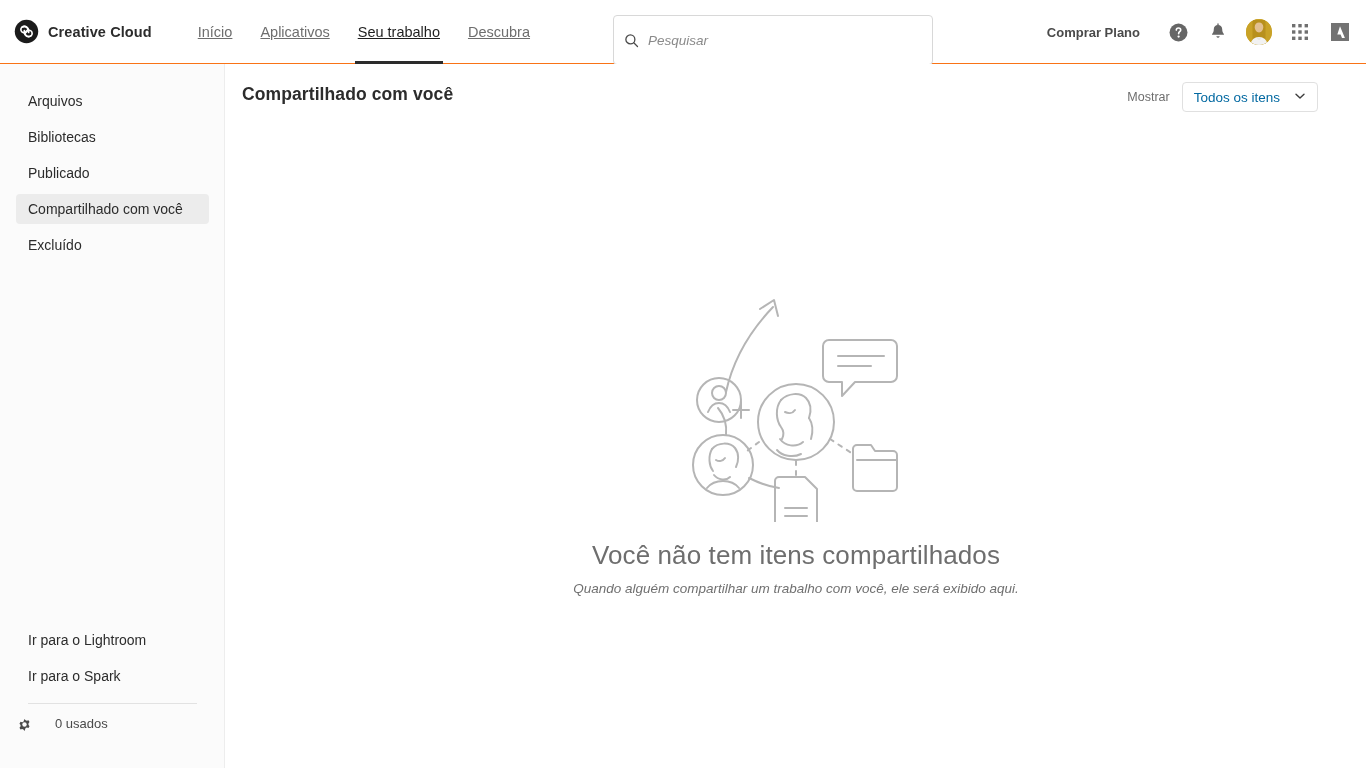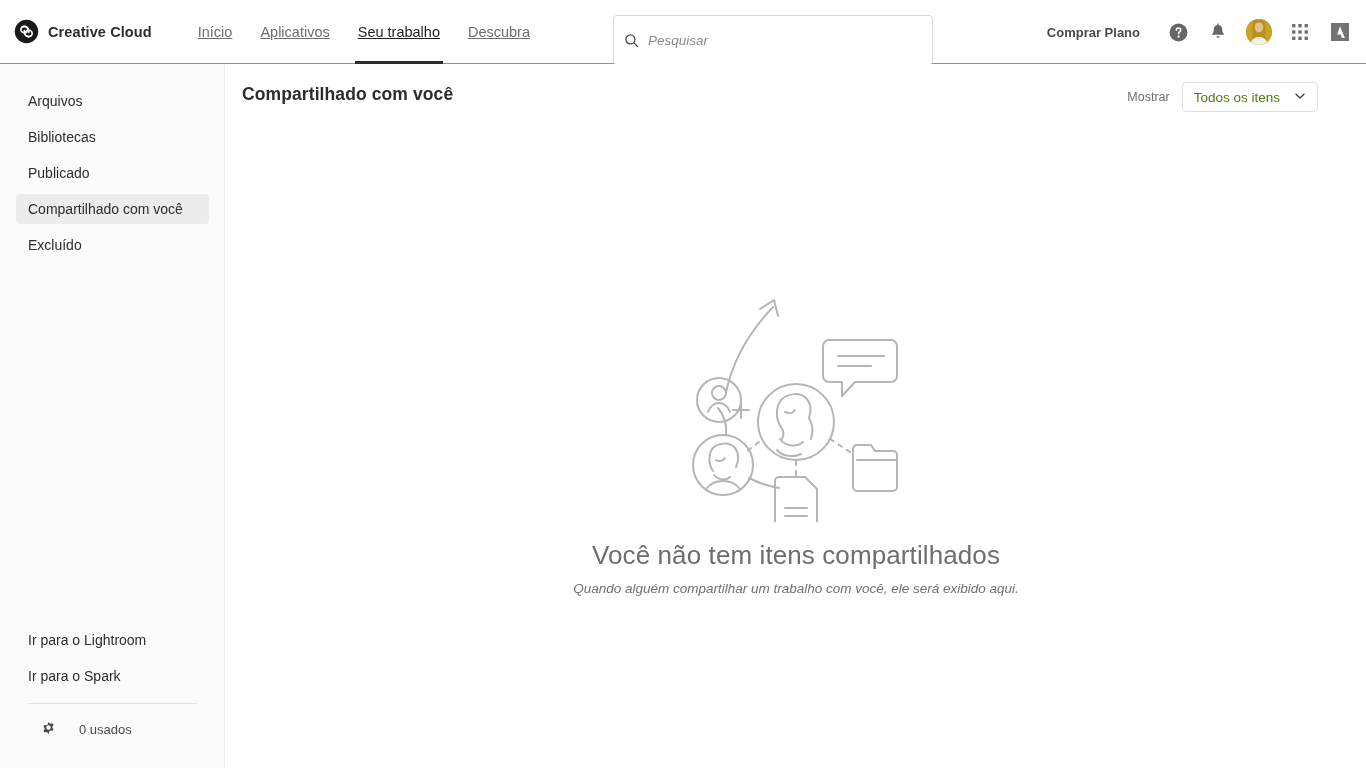--- a/index.html
+++ b/index.html
@@ -197,22 +197,22 @@
     cursor: pointer;
     white-space: nowrap;
   }
   .side-divider {
     height: 1px;
     background: #e2e2e2;
     margin: 12px 28px 12px 28px;
   }
   .storage-row {
     display: flex;
-    align-items: center;
-    padding: 0 40px;
+    align-items: flex-start;
+    padding: 0 16px;
     height: 26px;
     gap: 22px;
     cursor: pointer;
   }
   .storage-text {
     font-size: 13px;
     color: #4a4a4a;
     white-space: nowrap;
   }
 
@@ -253,21 +253,21 @@
     background: #fff;
     display: flex;
     align-items: center;
     justify-content: space-between;
     gap: 14px;
     padding: 0 11px;
     cursor: pointer;
   }
   .select-value {
     font-size: 13.5px;
-    color: #4d7c0f;
+    color: #0369a1;
     white-space: nowrap;
   }
 
   .empty-state {
     position: absolute;
     left: 0; right: 0;
     top: 218px;
     display: flex;
     flex-direction: column;
     align-items: center;

